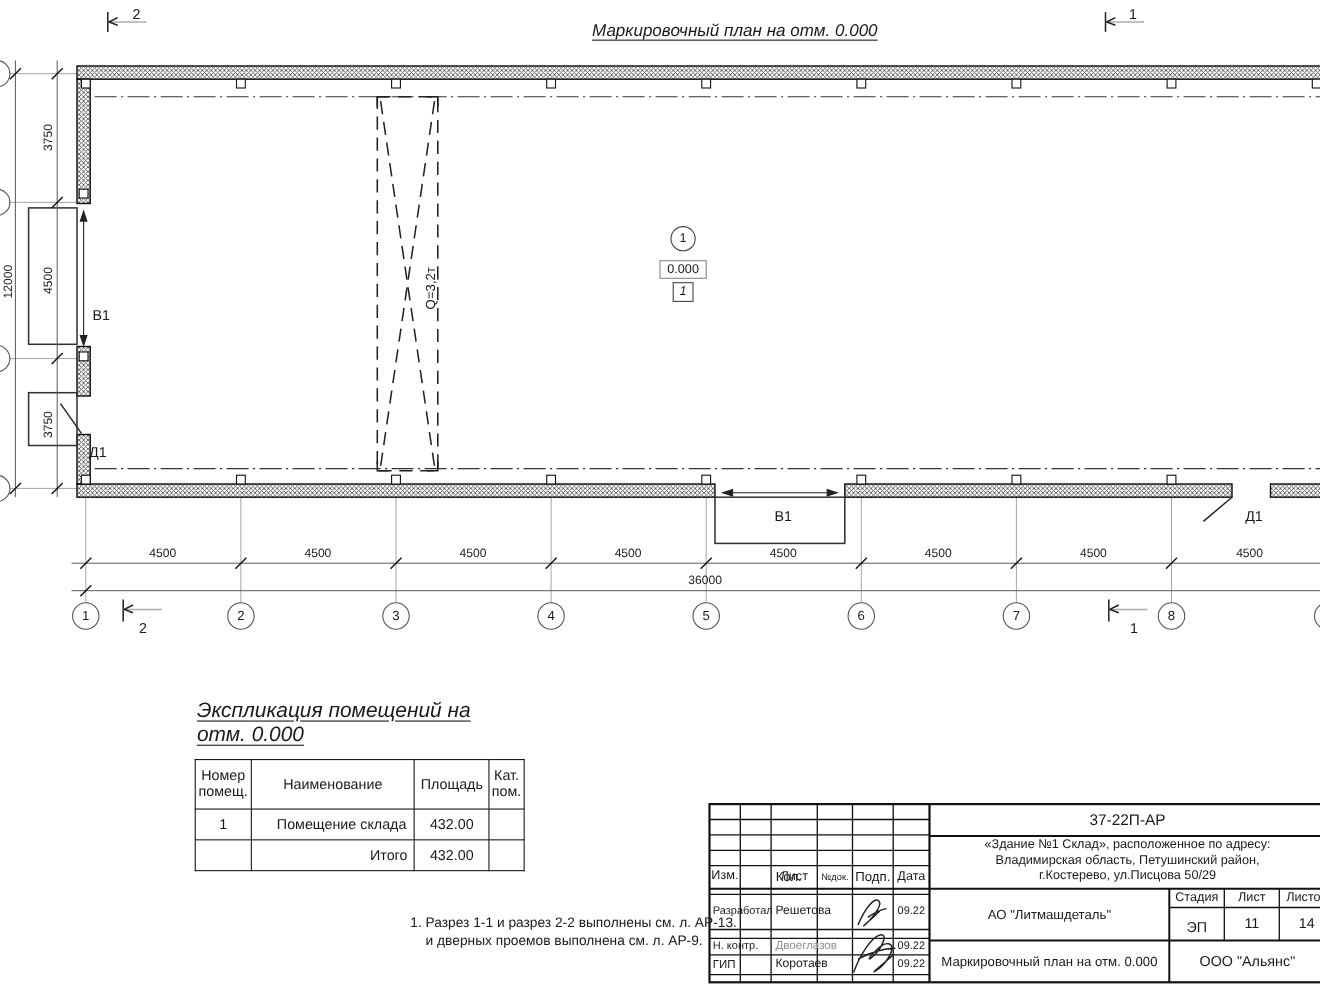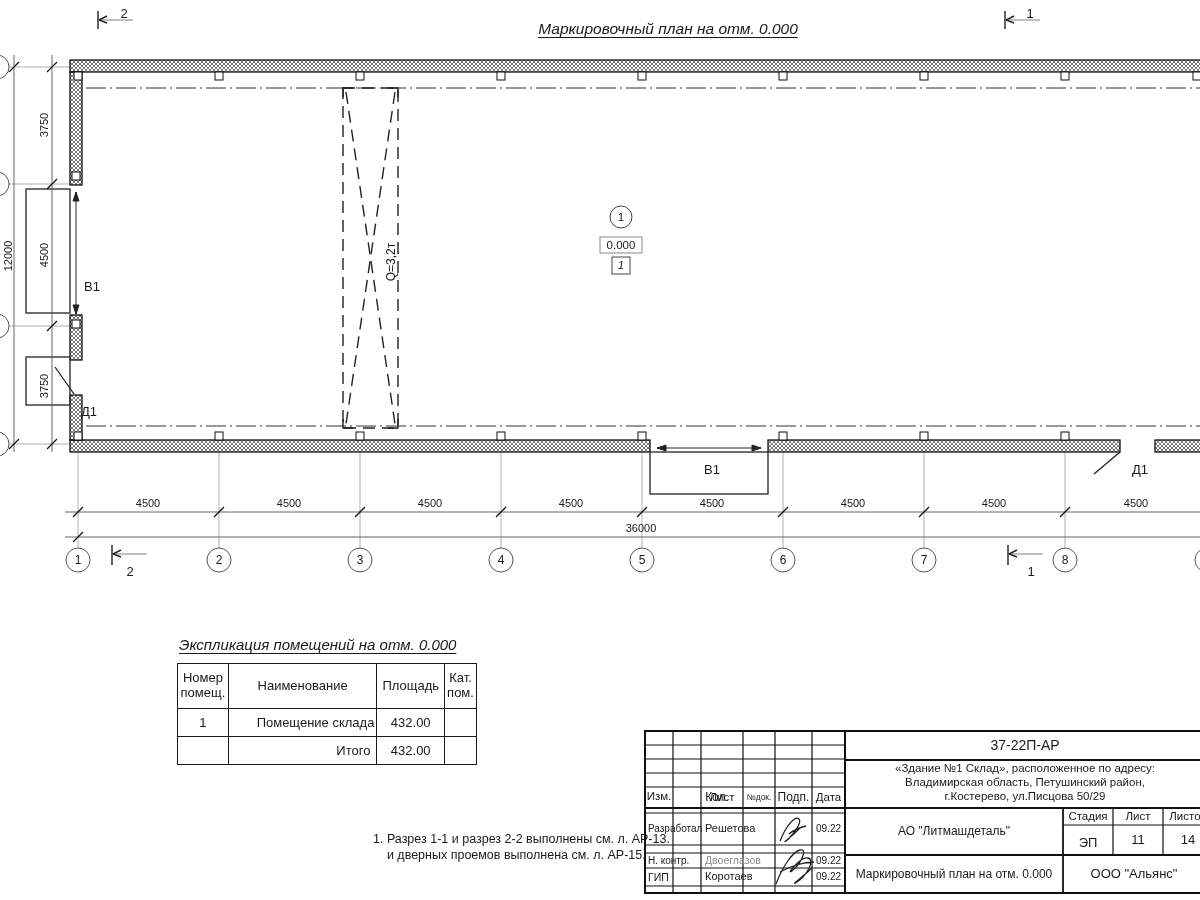--- a/index.html
+++ b/index.html
@@ -10,21 +10,21 @@
   .dim{font-size:11px;}
   .rot{transform:translate(-50%,-50%) rotate(-90deg);}
   .gridnum{font-size:12px;}
   .opening{font-size:13px;margin-top:32px;}
   .secnum{font-size:13px;}
   .sheet-title{font-size:15.5px;font-style:italic;text-decoration:underline;text-underline-offset:3px;}
   .marker{font-size:11.5px;}
   .floor-marker{font-style:italic;}
   
   #expl{position:absolute;left:177px;top:636px;width:300px;}
-  #expl .t-title{font-size:15px;font-style:italic;text-decoration:underline;text-underline-offset:3px;margin:0 0 10px 2px;}
+  #expl .t-title{font-size:19px;font-style:italic;text-decoration:underline;text-underline-offset:3px;margin:0 0 10px 2px;}
   #expl table{border-collapse:collapse;table-layout:fixed;}
   #expl td{border:1.6px solid #1a1a1a;font-size:13px;text-align:center;padding:1px 2px;overflow:hidden;}
   #expl .hdr td{height:42px;line-height:1.15;}
   #expl .row td{height:25px;}
   #expl .c1{width:46px;} #expl .c2{width:156px;} #expl .c3{width:64px;} #expl .c4{width:27px;}
   #expl .tot{text-align:right;padding-right:6px;}
   
   #notes{position:absolute;left:373px;top:831px;font-size:12.5px;line-height:16px;}
   #notes div{white-space:pre;}
   
@@ -269,37 +269,37 @@
           <tr class="hdr">
         <td class="c1" style="white-space:pre-line">Номер
 помещ.</td>
         <td class="c2">Наименование</td>
         <td class="c3">Площадь</td>
         <td class="c4" style="white-space:pre-line">Кат.
 пом.</td>
       </tr>
       <tr class="row">
         <td>1</td>
-        <td style="text-align:right;padding-left:18px;">Помещение склада</td>
+        <td style="text-align:center;padding-left:18px;">Помещение склада</td>
         <td>432.00</td>
         <td></td>
       </tr>
       <tr class="row">
         <td></td>
         <td class="tot">Итого</td>
         <td>432.00</td>
         <td></td>
       </tr>
     </tbody>
       </table>
   </div>
 
   <div id="notes">
     <div>1. Разрез 1-1 и разрез 2-2 выполнены см. л. АР-13.</div>
-    <div>    и дверных проемов выполнена см. л. АР-15.</div>
+    <div>    и дверных проемов выполнена см. л. АР-9.</div>
   </div>
 
   <div class="tb-cell" style="left:845px;top:731px;width:360px;height:29px;font-size:14px;">37-22П-АР</div>
   <div class="tb-cell" style="left:845px;top:762px;width:360px;height:14px;font-size:11.5px;">«Здание №1 Склад», расположенное по адресу:</div>
   <div class="tb-cell" style="left:845px;top:776px;width:360px;height:14px;font-size:11.5px;">Владимирская область, Петушинский район,</div>
   <div class="tb-cell" style="left:845px;top:790px;width:360px;height:14px;font-size:11.5px;">г.Костерево, ул.Писцова 50/29</div>
 
   <div class="tb-cell" style="left:645px;top:787px;width:28px;height:19px;font-size:11.5px;">Изм.</div>
   <div class="tb-cell" style="left:703px;top:787px;width:28px;height:21px;font-size:12px;">Кол.</div>
   <div class="tb-cell" style="left:701px;top:787px;width:42px;height:21px;font-size:11.5px;">Лист</div>

